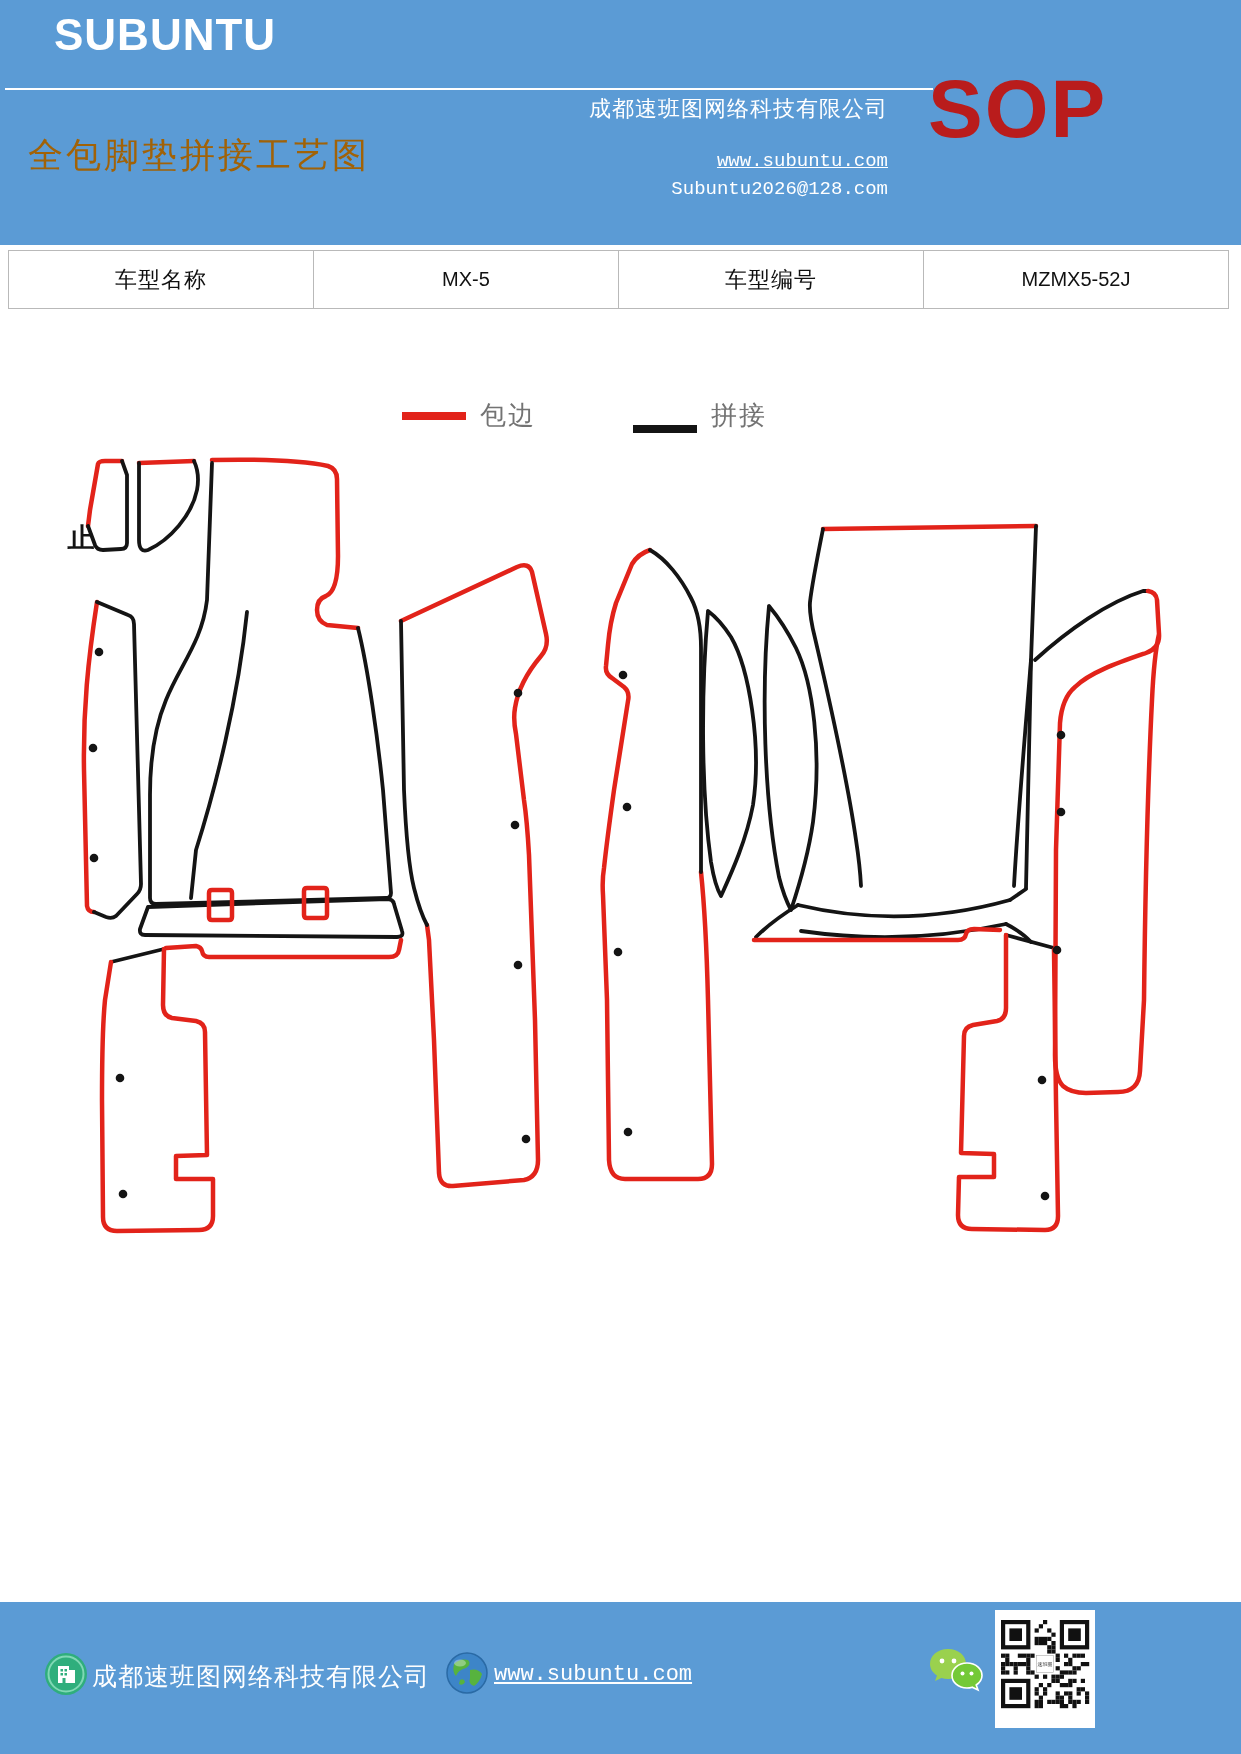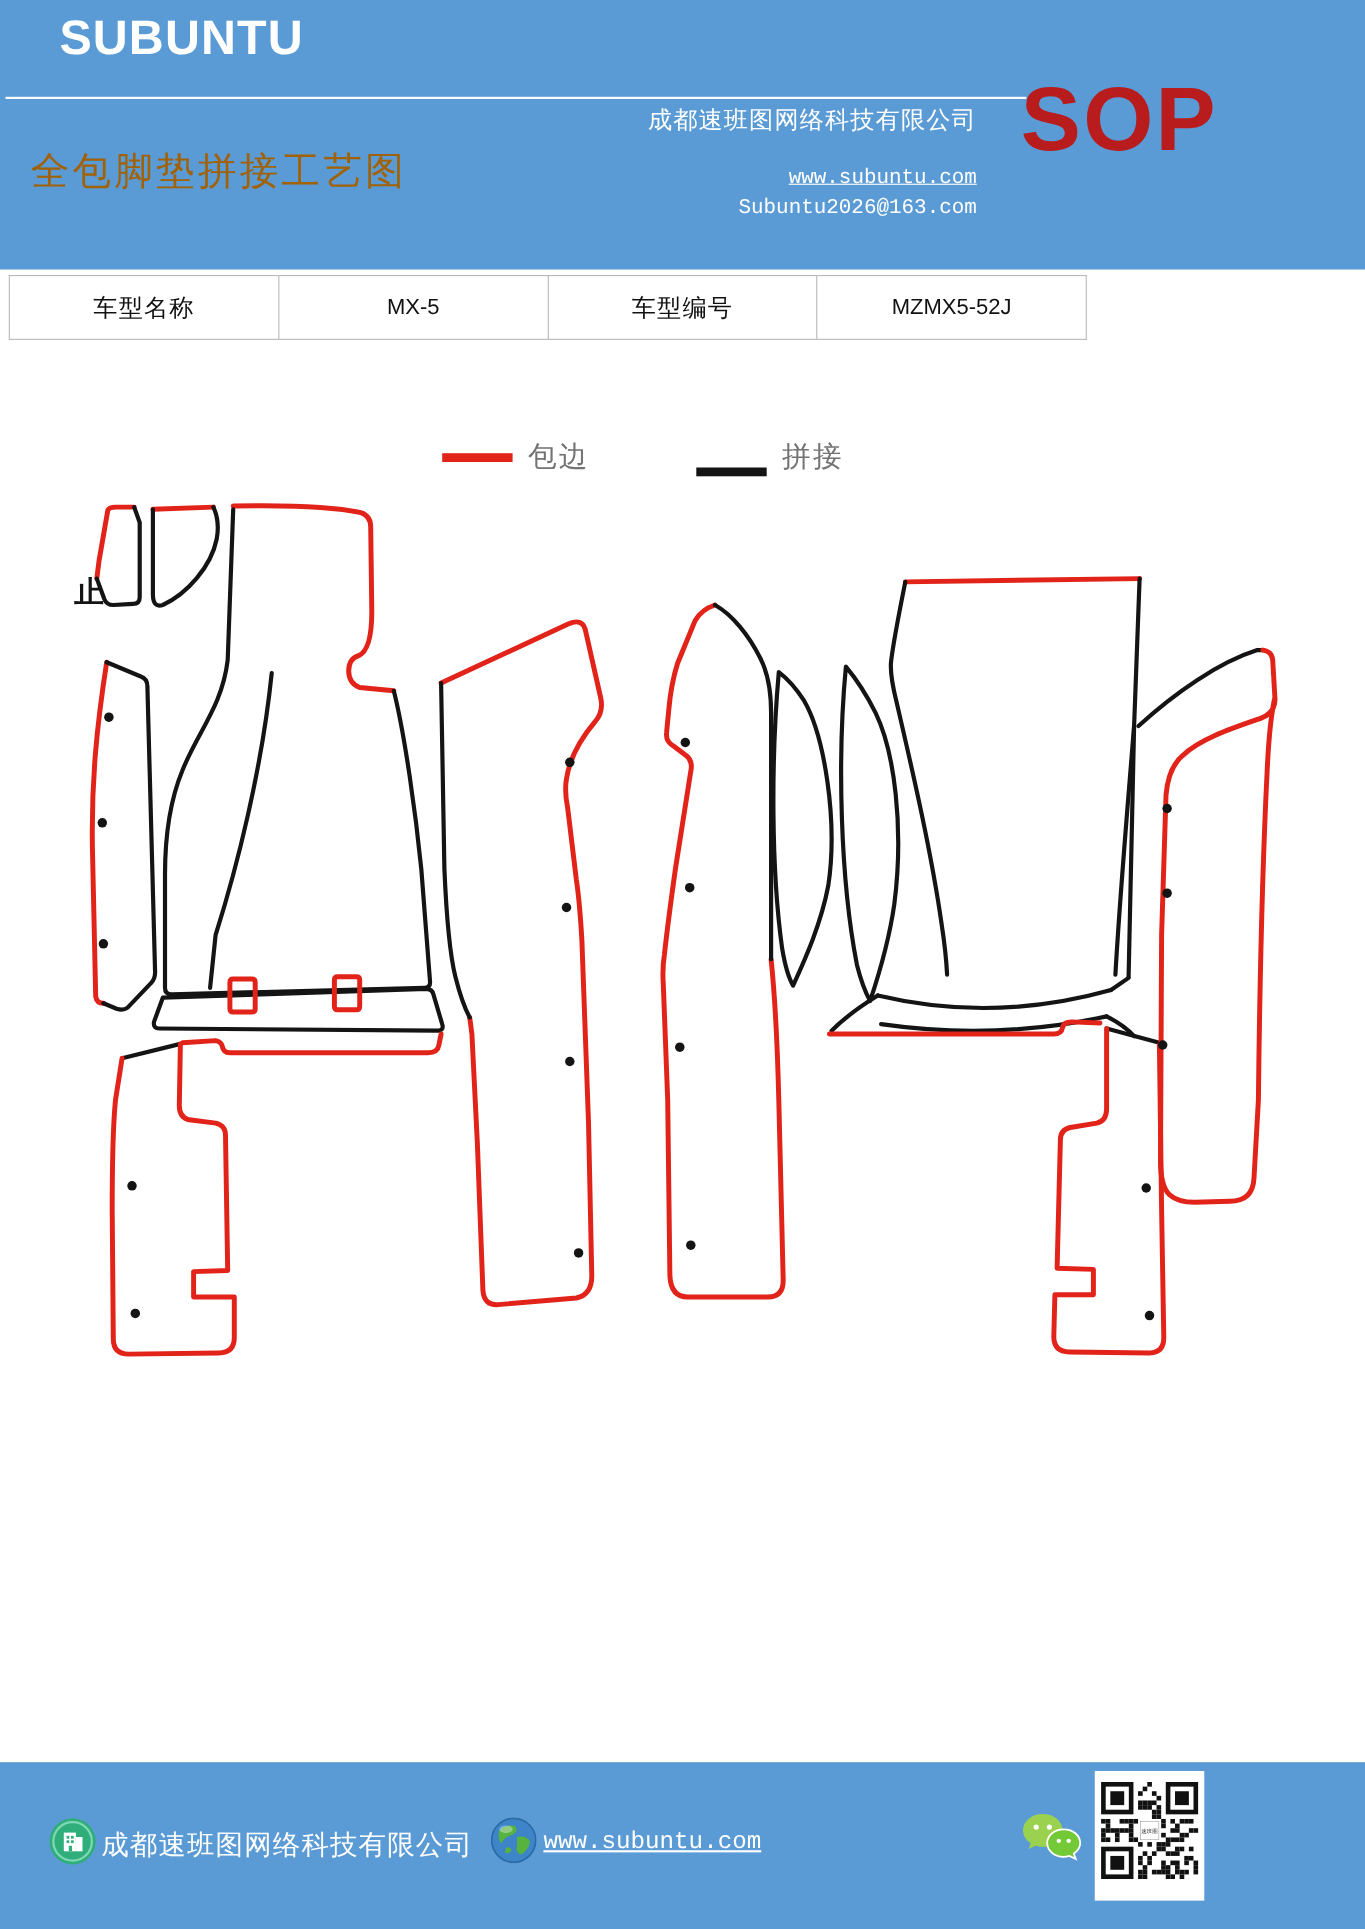--- a/index.html
+++ b/index.html
@@ -8,21 +8,21 @@
   
   .header{left:0;top:0;width:1241px;height:245px;background:#5b9bd5;}
   .logo{left:20px;top:10px;color:#fff;font-size:44px;font-weight:800;letter-spacing:1px;font-family:"Liberation Sans",sans-serif;margin-left:34px;}
   .hr-line{left:5px;top:88px;width:928px;height:2px;background:#fff;}
   .doc-title{left:28px;top:132px;color:#a16207;font-size:35px;letter-spacing:3px;font-family:"Liberation Serif",serif;}
   .company-top{right:353px;top:94px;color:#fff;font-size:22px;letter-spacing:1px;font-family:"Liberation Serif",serif;}
   .website-top{right:353px;top:150px;color:#fff;font-size:19px;text-decoration:underline;font-family:"Liberation Mono",monospace;cursor:pointer;}
   .email-top{right:353px;top:178px;color:#fff;font-size:19px;font-family:"Liberation Mono",monospace;}
   .sop{left:928px;top:62px;color:#b91c1c;font-size:82px;font-weight:700;letter-spacing:2px;font-family:"Liberation Sans",sans-serif;}
   
-  .info-table{left:8px;top:250px;width:980px;border-collapse:collapse;table-layout:fixed;}
+  .info-table{left:8px;top:250px;width:1221px;border-collapse:collapse;table-layout:fixed;}
   .info-table td{border:1px solid #b9b9b9;height:55px;text-align:center;vertical-align:middle;color:#111;}
   td.t-label{font-family:"Liberation Serif",serif;font-size:22px;letter-spacing:1px;}
   td.t-value{font-family:"Liberation Sans",sans-serif;font-size:20px;}
   
   .legend{left:0;top:398px;width:1241px;height:36px;}
   .legend-item{position:absolute;display:flex;align-items:center;}
   .legend-swatch{display:inline-block;width:64px;height:8px;margin-right:14px;}
   .legend-label{font-family:"Liberation Serif",serif;font-size:26px;color:#737373;letter-spacing:2px;}
   
   .diagram-svg{left:0;top:0;width:1241px;height:1754px;pointer-events:none;}
@@ -34,21 +34,21 @@
 </style>
 </head>
 <body>
 
 <div class="abs header"></div>
 <div class="abs logo">SUBUNTU</div>
 <div class="abs hr-line"></div>
 <div class="abs doc-title">全包脚垫拼接工艺图</div>
 <div class="abs company-top">成都速班图网络科技有限公司</div>
 <div class="abs website-top">www.subuntu.com</div>
-<div class="abs email-top">Subuntu2026@163.com</div>
+<div class="abs email-top">Subuntu2026@128.com</div>
 <div class="abs sop">SOP</div>
 
 <table class="abs info-table">
   <tbody id="table-body">
       <tr>
         <td class="t-label">车型名称</td>
         <td class="t-value">MX-5</td>
         <td class="t-label">车型编号</td>
         <td class="t-value">MZMX5-52J</td>
       </tr>

